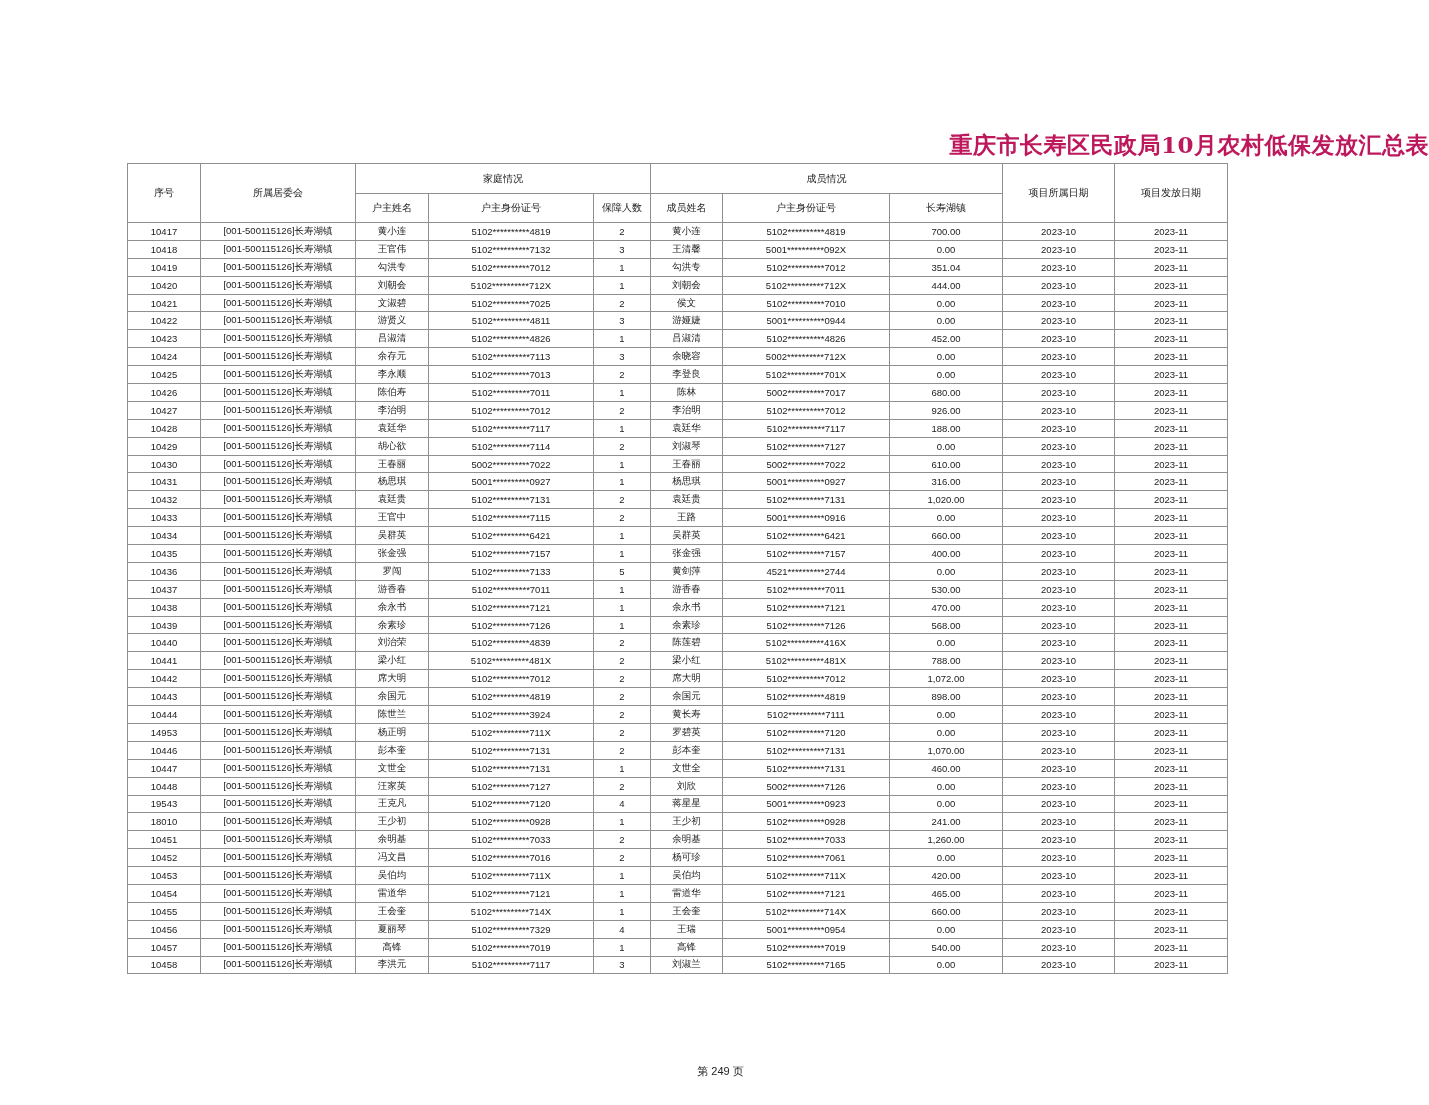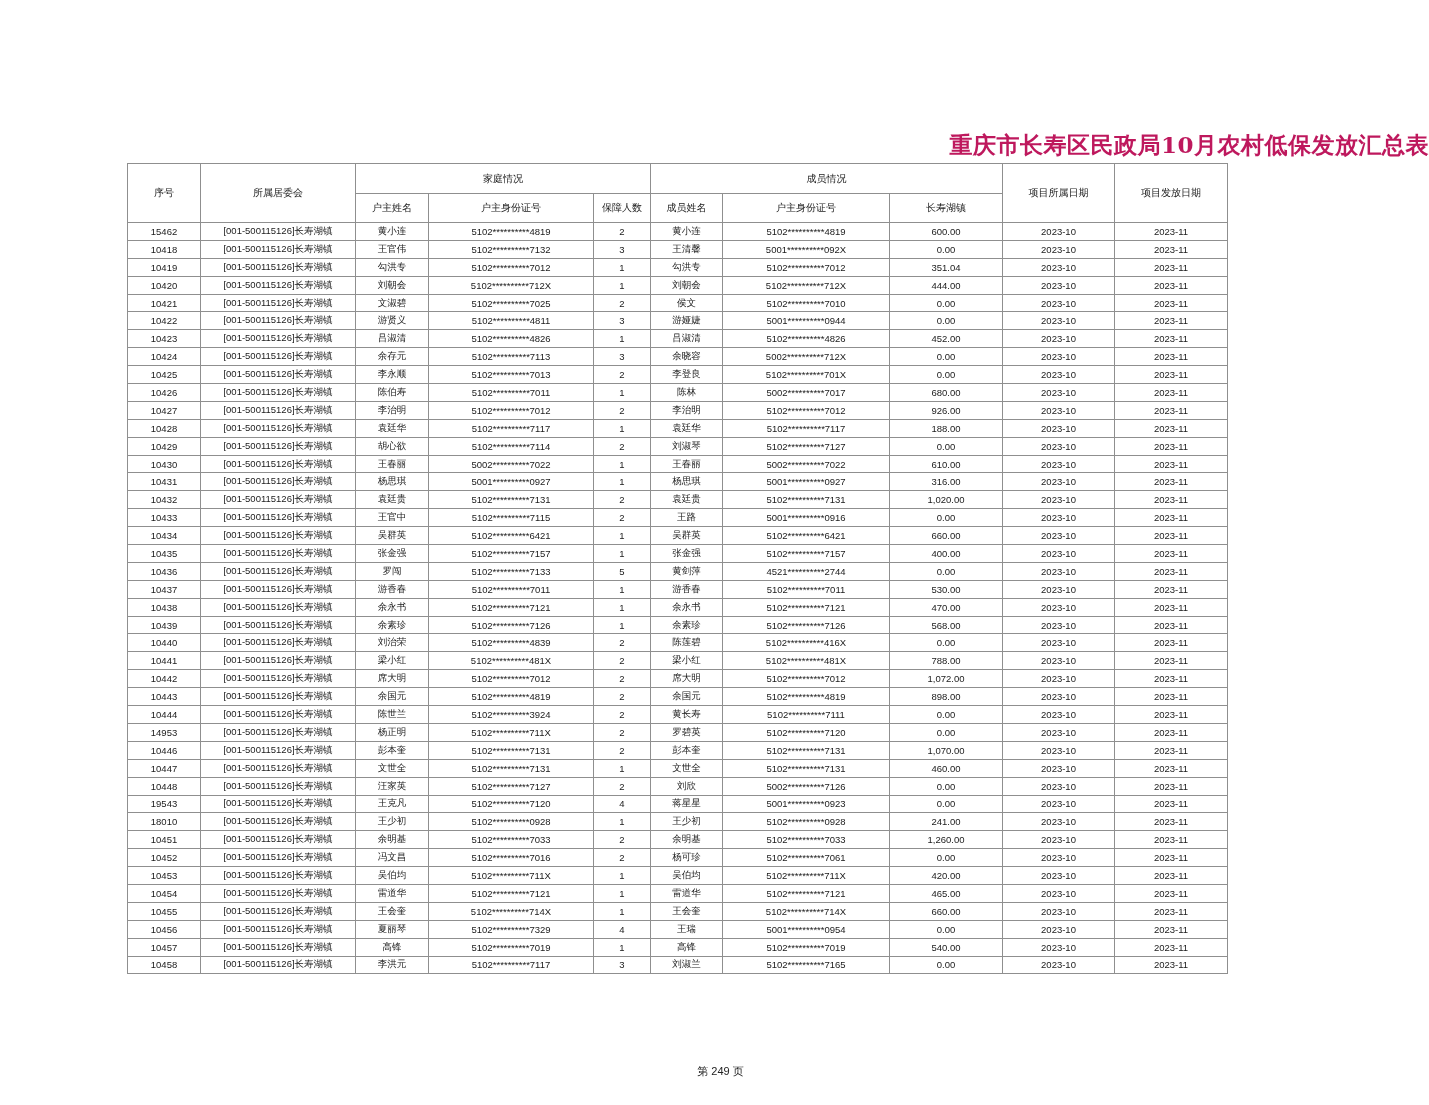--- a/index.html
+++ b/index.html
@@ -110,28 +110,28 @@
         <th>户主姓名</th>
         <th>户主身份证号</th>
         <th>保障人数</th>
         <th>成员姓名</th>
         <th>户主身份证号</th>
         <th>长寿湖镇</th>
       </tr>
     </thead>
     <tbody id="table-body">
         <tr>
-          <td>15462</td>
+          <td>10417</td>
           <td>[001-500115126]长寿湖镇</td>
           <td>黄小连</td>
           <td>5102**********4819</td>
           <td>2</td>
           <td>黄小连</td>
           <td>5102**********4819</td>
-          <td>600.00</td>
+          <td>700.00</td>
           <td>2023-10</td>
           <td>2023-11</td>
         </tr>
         <tr>
           <td>10418</td>
           <td>[001-500115126]长寿湖镇</td>
           <td>王官伟</td>
           <td>5102**********7132</td>
           <td>3</td>
           <td>王清馨</td>

